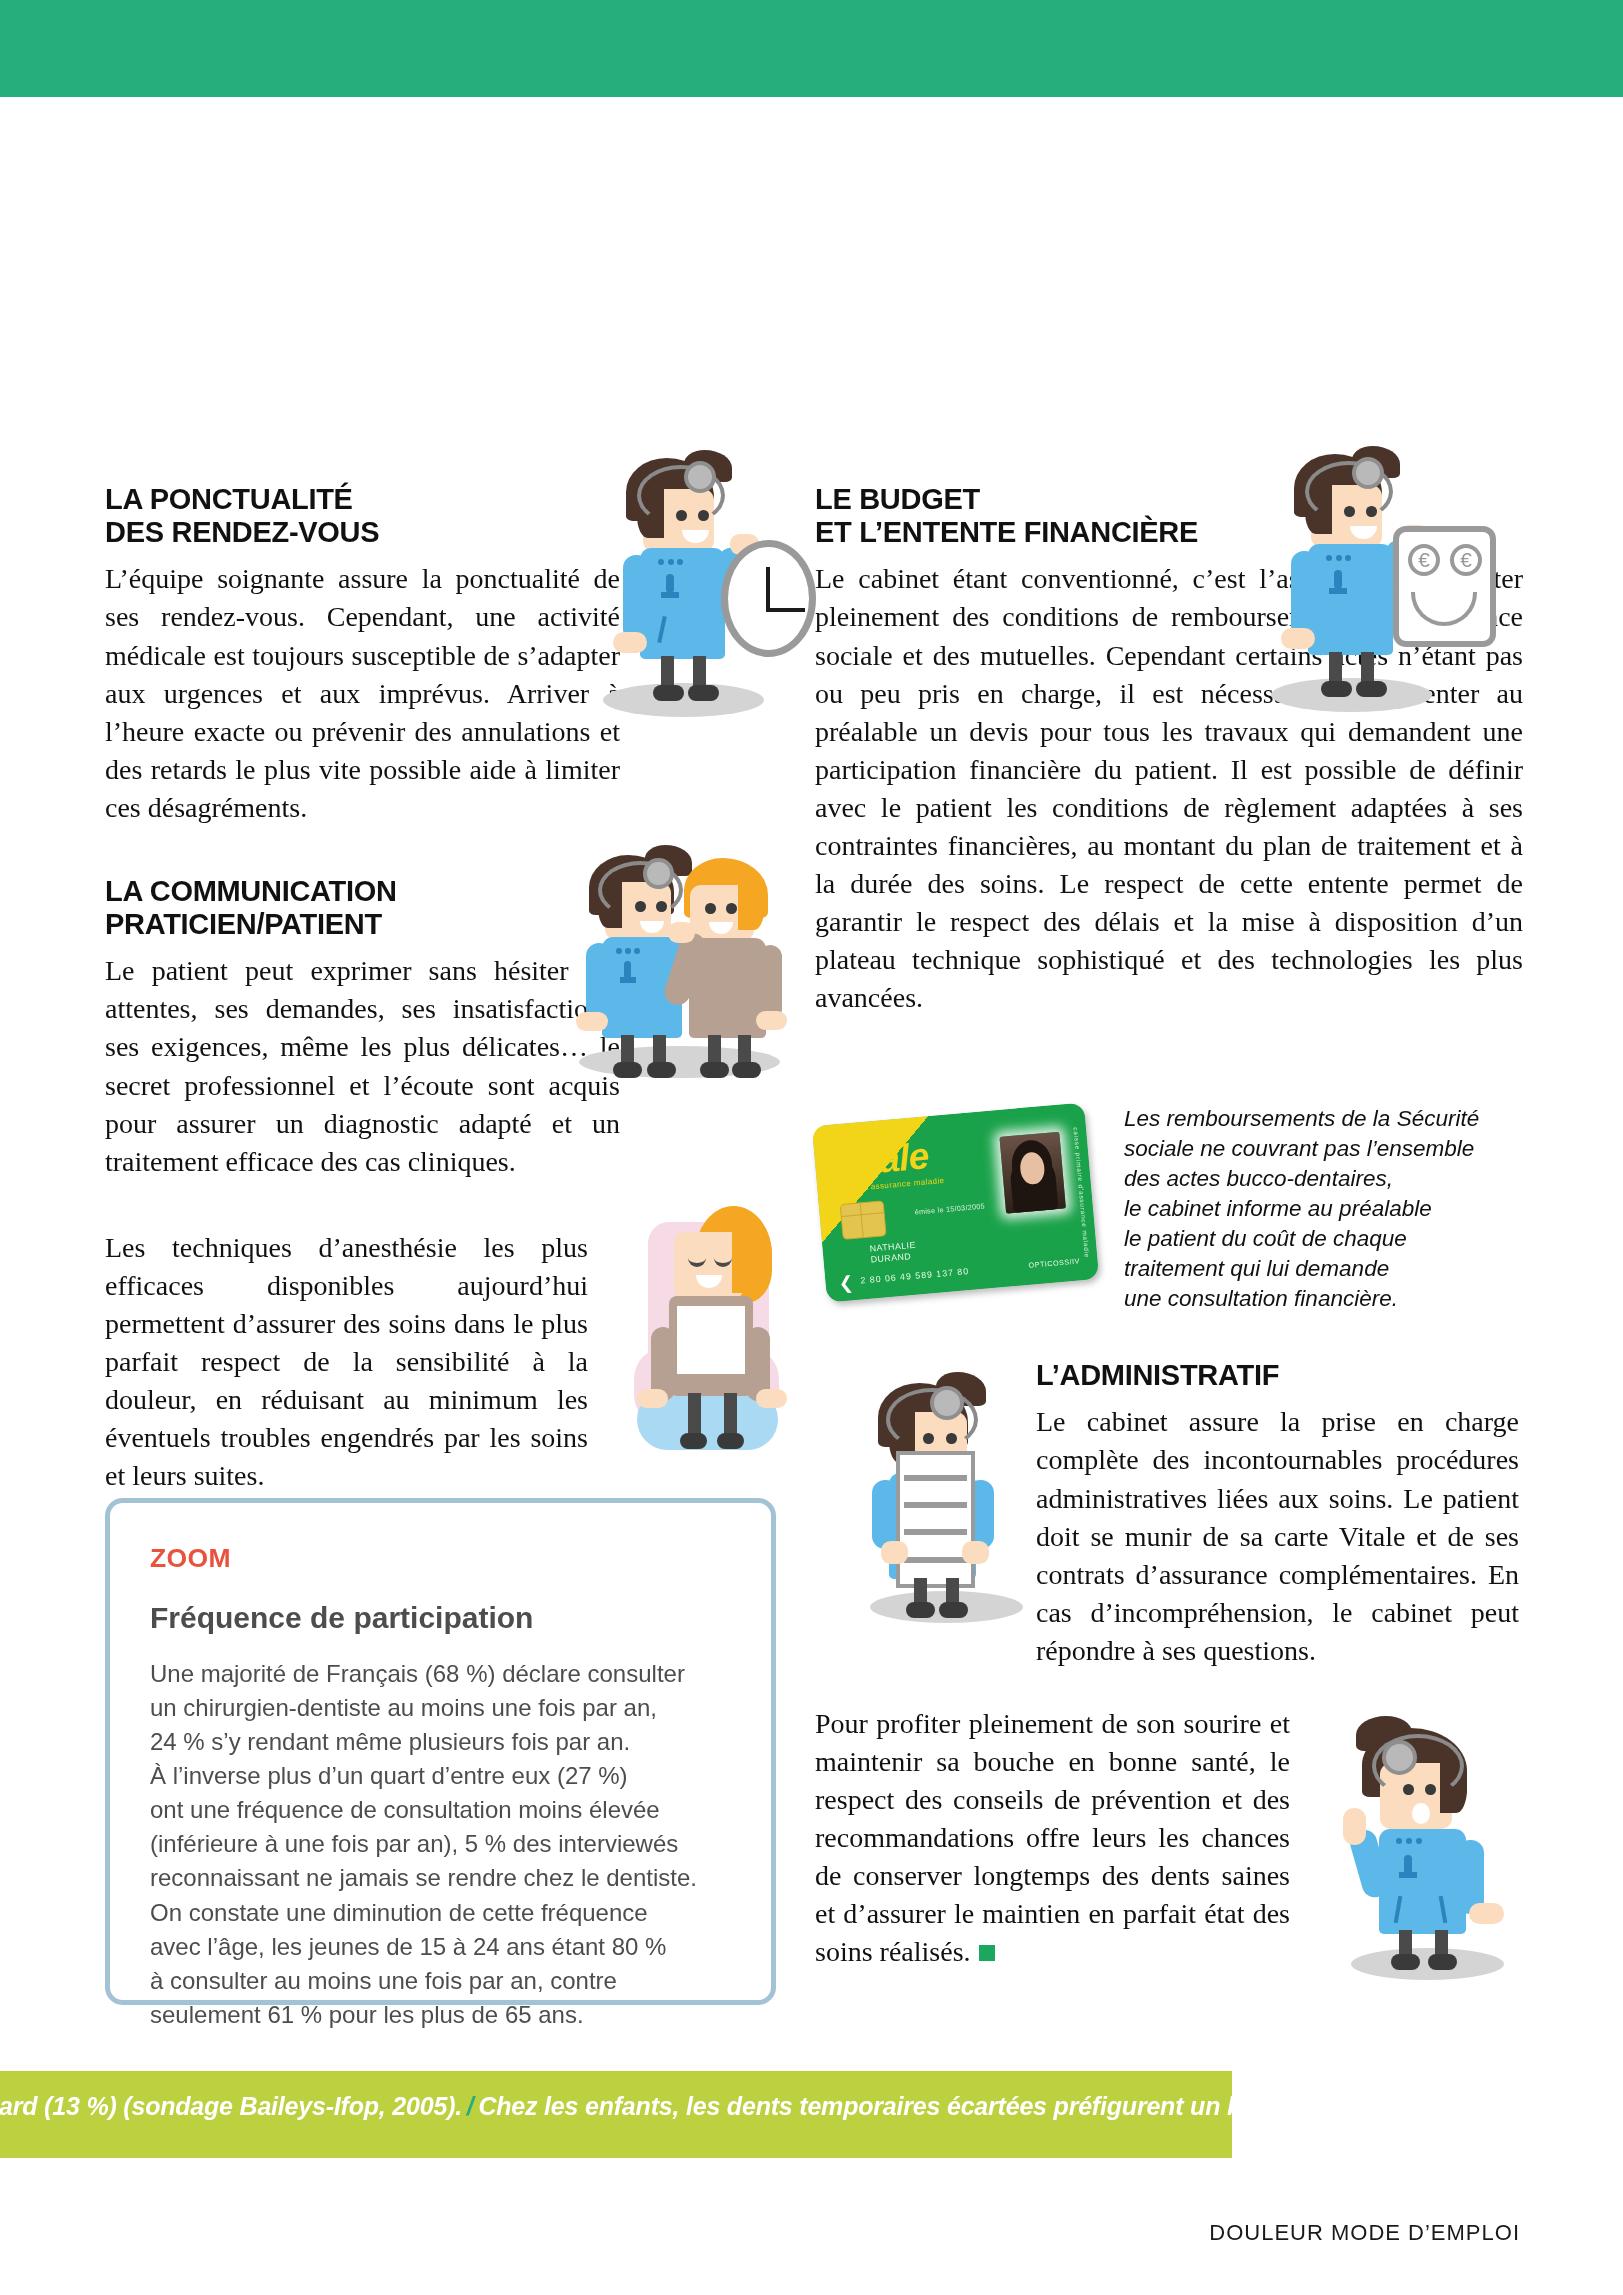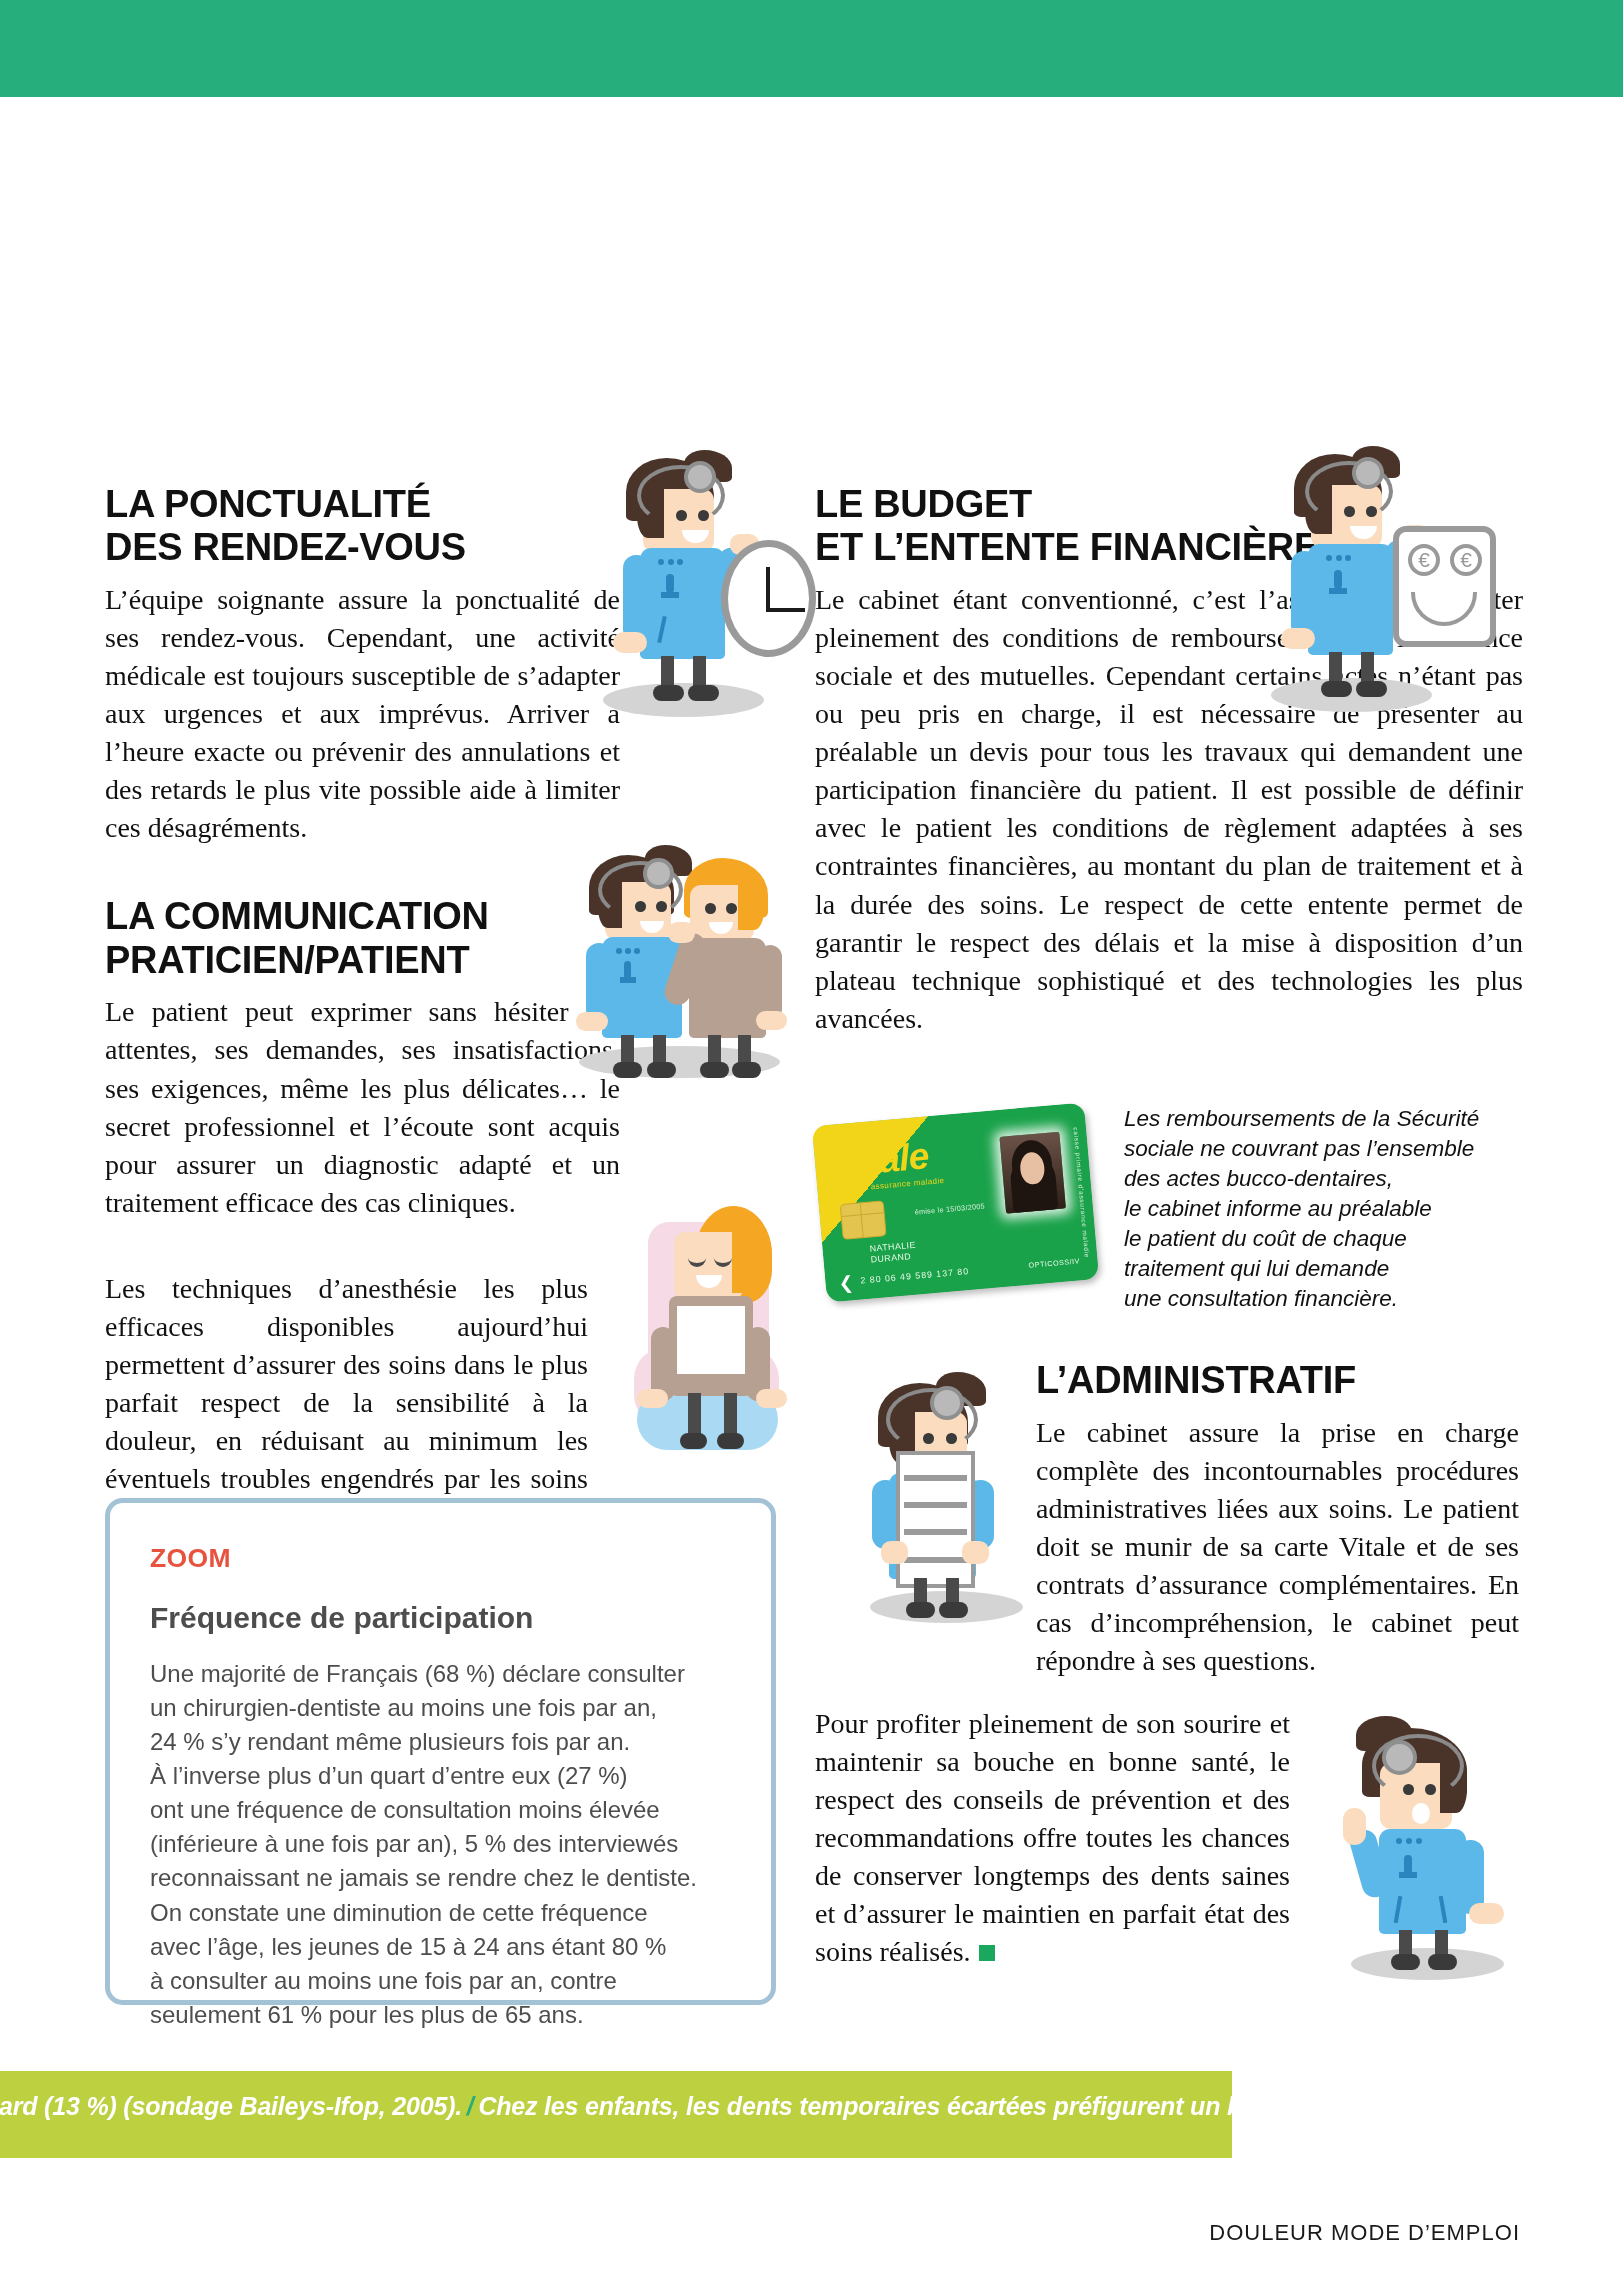--- a/index.html
+++ b/index.html
@@ -22,21 +22,21 @@
     font-family:"Liberation Sans",sans-serif;font-size:22px;letter-spacing:1px;color:#1a1a1a;
   }
 
   
   .col{position:absolute;top:483px;}
   .col-left{left:105px;width:676px;}
   .col-right{left:815px;width:708px;}
 
   h2.sec{
     font-family:"Liberation Sans",sans-serif;
-    font-weight:700;font-size:38px;line-height:1.14;
+    font-weight:700;font-size:29px;line-height:1.14;
     letter-spacing:-0.3px;color:#111111;margin:0 0 11.3px 0;text-transform:uppercase;
     white-space:pre-line;
   }
   p.body{
     font-family:"Liberation Serif",serif;
     font-size:28px;line-height:1.36;color:#111111;margin:0;
     text-align:justify;text-justify:inter-word;hyphens:none;
   }
   .endmark{display:inline-block;width:16px;height:16px;background:#1aa85f;margin-left:8px;vertical-align:0px;}
 
@@ -336,21 +336,21 @@
   <div style="position:absolute;left:58px;top:190px;width:63px;height:6.4px;background:#9a9a9a;"></div>
   <div class="face" style="left:35px;top:174px;width:27px;height:22.5px;border-radius:9.7px;"></div>
   <div class="face" style="left:116px;top:174px;width:27px;height:22.5px;border-radius:9.7px;"></div>
   <div class="leg" style="left:68px;top:211px;height:35px;"></div>
   <div class="leg" style="left:100px;top:211px;height:35px;"></div>
   <div class="shoe" style="left:60px;top:235px;width:29px;"></div>
   <div class="shoe" style="left:93px;top:235px;width:29px;"></div>
 </div>
 
 <div style="position:absolute;left:815px;top:1705px;width:475px;">
-  <p class="body"><span>Pour profiter pleinement de son sourire et maintenir sa bouche en bonne santé, le respect des conseils de prévention et des recommandations offre toutes les chances de conserver longtemps des dents saines et d’assurer le maintien en parfait état des soins réalisés.</span><span class="endmark"></span></p>
+  <p class="body"><span>Pour profiter pleinement de son sourire et maintenir sa bouche en bonne santé, le respect des conseils de prévention et des recommandations offre leurs les chances de conserver longtemps des dents saines et d’assurer le maintien en parfait état des soins réalisés.</span><span class="endmark"></span></p>
 </div>
 
 <div class="ill" style="left:1319px;top:1713px;width:209px;height:273px;">
   <div class="shadow" style="left:32px;top:235px;width:153px;height:32px;"></div>
   <div class="hair" style="left:43px;top:14.5px;width:105px;height:69px;border-radius:60% 70% 10% 10%/70% 80% 10% 10%;"></div>
   <div class="hair" style="left:37px;top:3.2px;width:56px;height:35px;border-radius:70% 60% 40% 20%;"></div>
   <div class="face" style="left:61px;top:50px;width:72px;height:66px;"></div>
   <div class="hair" style="left:121px;top:40px;width:27px;height:60px;border-radius:0 40% 40% 0;"></div>
   <div class="eye" style="left:84px;top:71px;"></div>
   <div class="eye" style="left:106px;top:71px;"></div>

